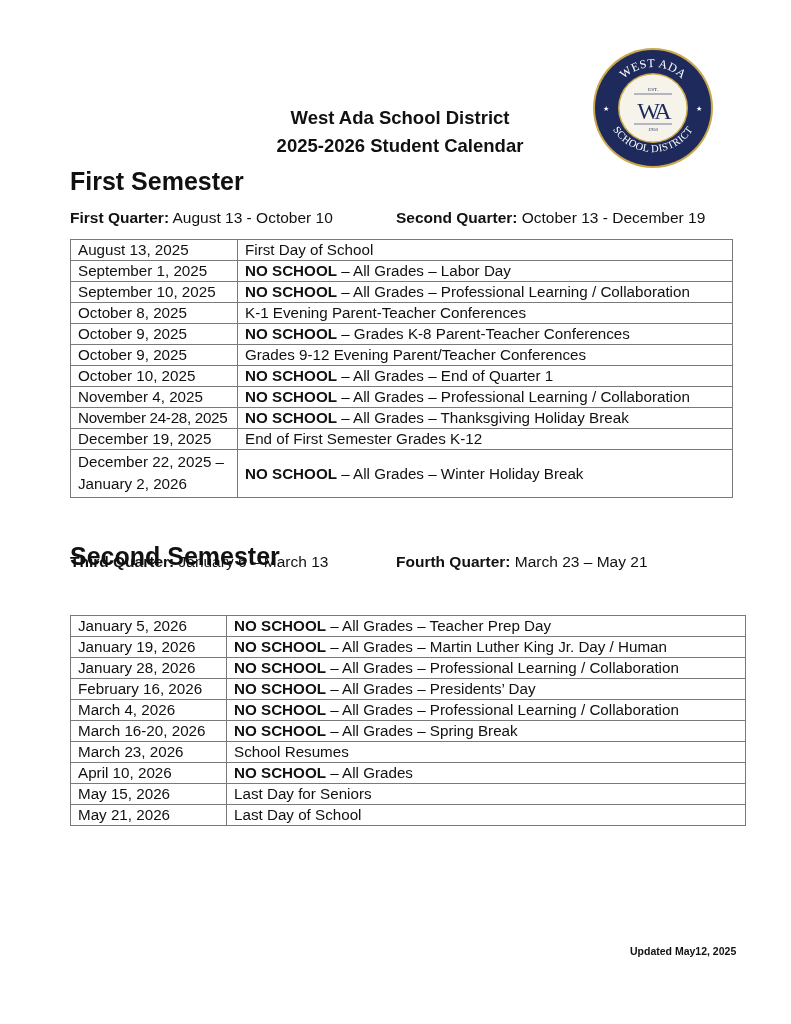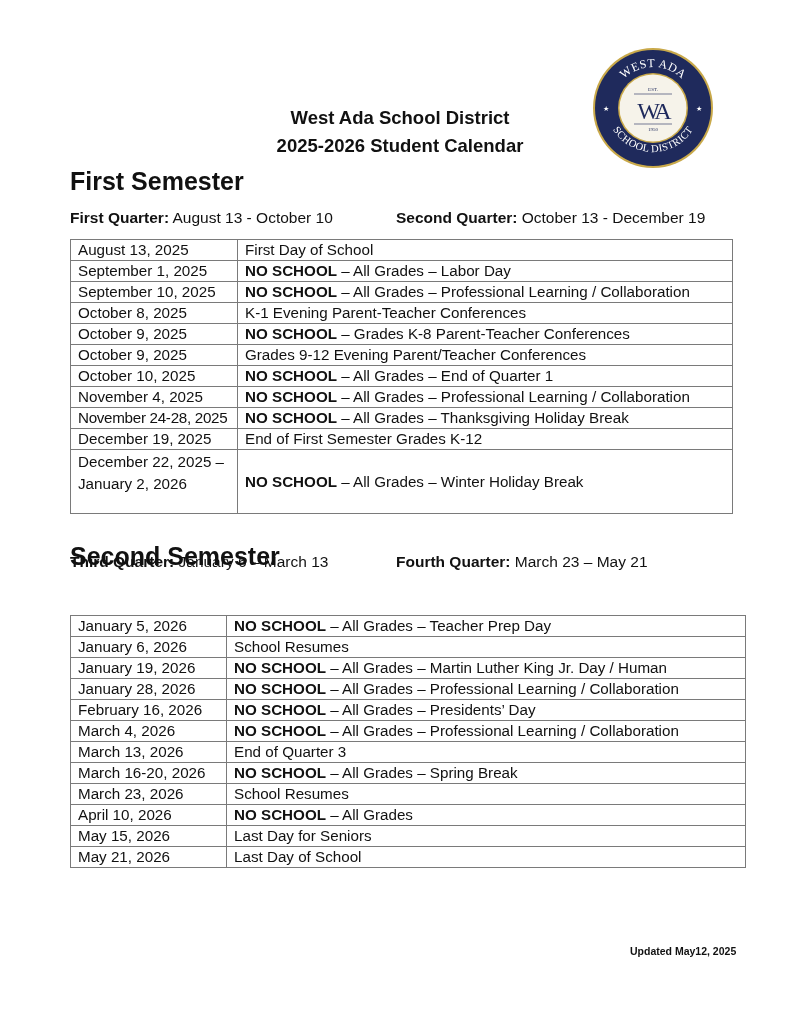--- a/index.html
+++ b/index.html
@@ -8,21 +8,21 @@
   .title-block { position: absolute; left: 230px; top: 104px; width: 340px; text-align: center;
                  font-weight: bold; font-size: 18.5px; line-height: 28px; }
   .logo { position: absolute; left: 592px; top: 47px; width: 122px; height: 122px; }
   .sem-heading { position: absolute; left: 70px; font-weight: bold; font-size: 25px; margin: 0; }
   .quarter-line { position: absolute; left: 70px; font-size: 15.5px; white-space: nowrap; }
   .quarter-line .q { display: inline-block; }
   .quarter-line b { font-weight: bold; }
   table.cal { position: absolute; left: 70px; border-collapse: collapse; font-size: 15.2px; }
   table.cal td { border: 1.3px solid #7a7a7a; padding: 0 7px; height: 20px; line-height: 20px; white-space: nowrap; vertical-align: middle; }
   table.cal td.date { }
-  table.cal td.two { line-height: 22px; padding-top: 1px; padding-bottom: 18px; }
+  table.cal td.two { line-height: 22px; padding-top: 1px; padding-bottom: 2px; }
   table.cal .ns { font-weight: bold; }
   .updated { position: absolute; left: 630px; top: 945px; font-size: 10.5px; font-weight: bold; }
 </style>
 </head>
 <body>
 
 <div class="title-block">
   <div>West Ada School District</div>
   <div>2025-2026 Student Calendar</div>
 </div>
@@ -131,42 +131,34 @@
   <colgroup>
       <col style="width:156px">
       <col>
     </colgroup>
   <tbody>
     <tr>
         <td class="date">January 5, 2026</td>
         <td><span class="ns">NO SCHOOL</span><span> – All Grades – Teacher Prep Day</span></td>
       </tr>
     <tr>
-        <td class="date">January 6, 2026</td>
-        <td><span class="ns"></span><span>School Resumes</span></td>
-      </tr>
-    <tr>
         <td class="date">January 19, 2026</td>
         <td><span class="ns">NO SCHOOL</span><span> – All Grades – Martin Luther King Jr. Day / Human</span></td>
       </tr>
     <tr>
         <td class="date">January 28, 2026</td>
         <td><span class="ns">NO SCHOOL</span><span> – All Grades – Professional Learning / Collaboration</span></td>
       </tr>
     <tr>
         <td class="date">February 16, 2026</td>
         <td><span class="ns">NO SCHOOL</span><span> – All Grades – Presidents’ Day</span></td>
       </tr>
     <tr>
         <td class="date">March 4, 2026</td>
         <td><span class="ns">NO SCHOOL</span><span> – All Grades – Professional Learning / Collaboration</span></td>
-      </tr>
-    <tr>
-        <td class="date">March 13, 2026</td>
-        <td><span class="ns"></span><span>End of Quarter 3</span></td>
       </tr>
     <tr>
         <td class="date">March 16-20, 2026</td>
         <td><span class="ns">NO SCHOOL</span><span> – All Grades – Spring Break</span></td>
       </tr>
     <tr>
         <td class="date">March 23, 2026</td>
         <td><span class="ns"></span><span>School Resumes</span></td>
       </tr>
     <tr>

